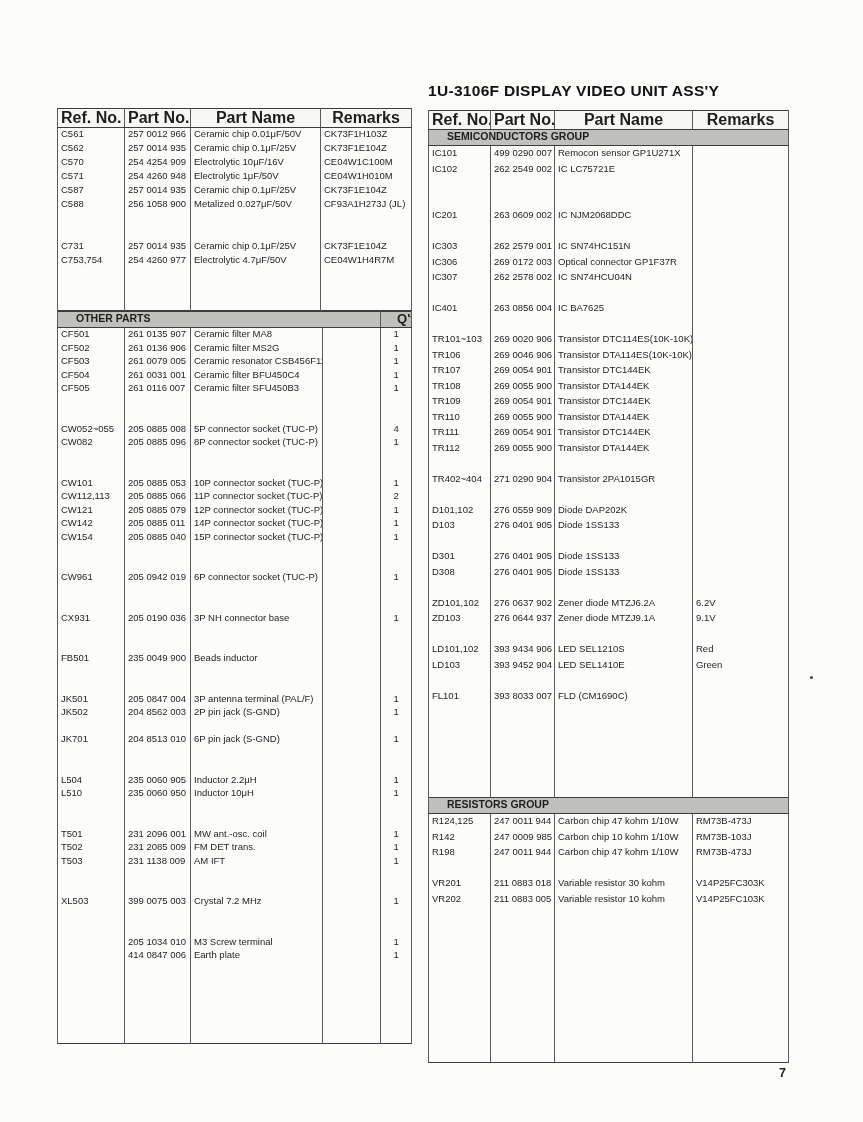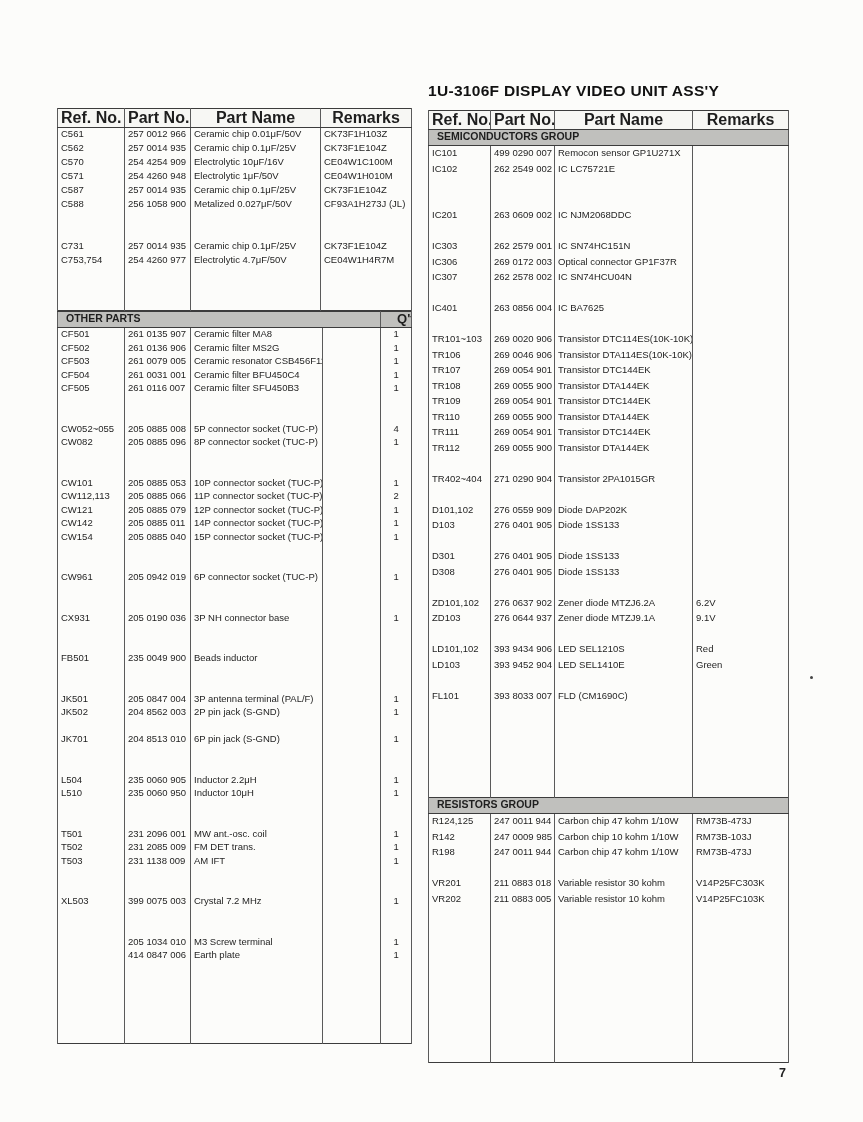--- a/index.html
+++ b/index.html
@@ -52,21 +52,21 @@
     border-bottom: 1.2px solid #3c3c3c;
     background: #f7f7f4;
   }
   tr.sec td {
     background: #c0c0bd;
     font-weight: bold;
     font-size: 10.5px;
     height: 15px;
     border-top: 1.2px solid #3c3c3c;
     border-bottom: 1.2px solid #3c3c3c;
-    padding-left: 8px;
+    padding-left: 18px;
   }
   tr.sec td.qty-h { padding-left: 16px; text-align: center; font-size: 13px; }
 
   .t-cap { width: 354px; border-bottom: none; }
   .t-cap td { height: 14px; margin-left: 28px; }
 
   .t-other { width: 354px; }
   .t-other td { height: 13.5px; }
   .t-other td:nth-child(5) { text-align: center; }
 

